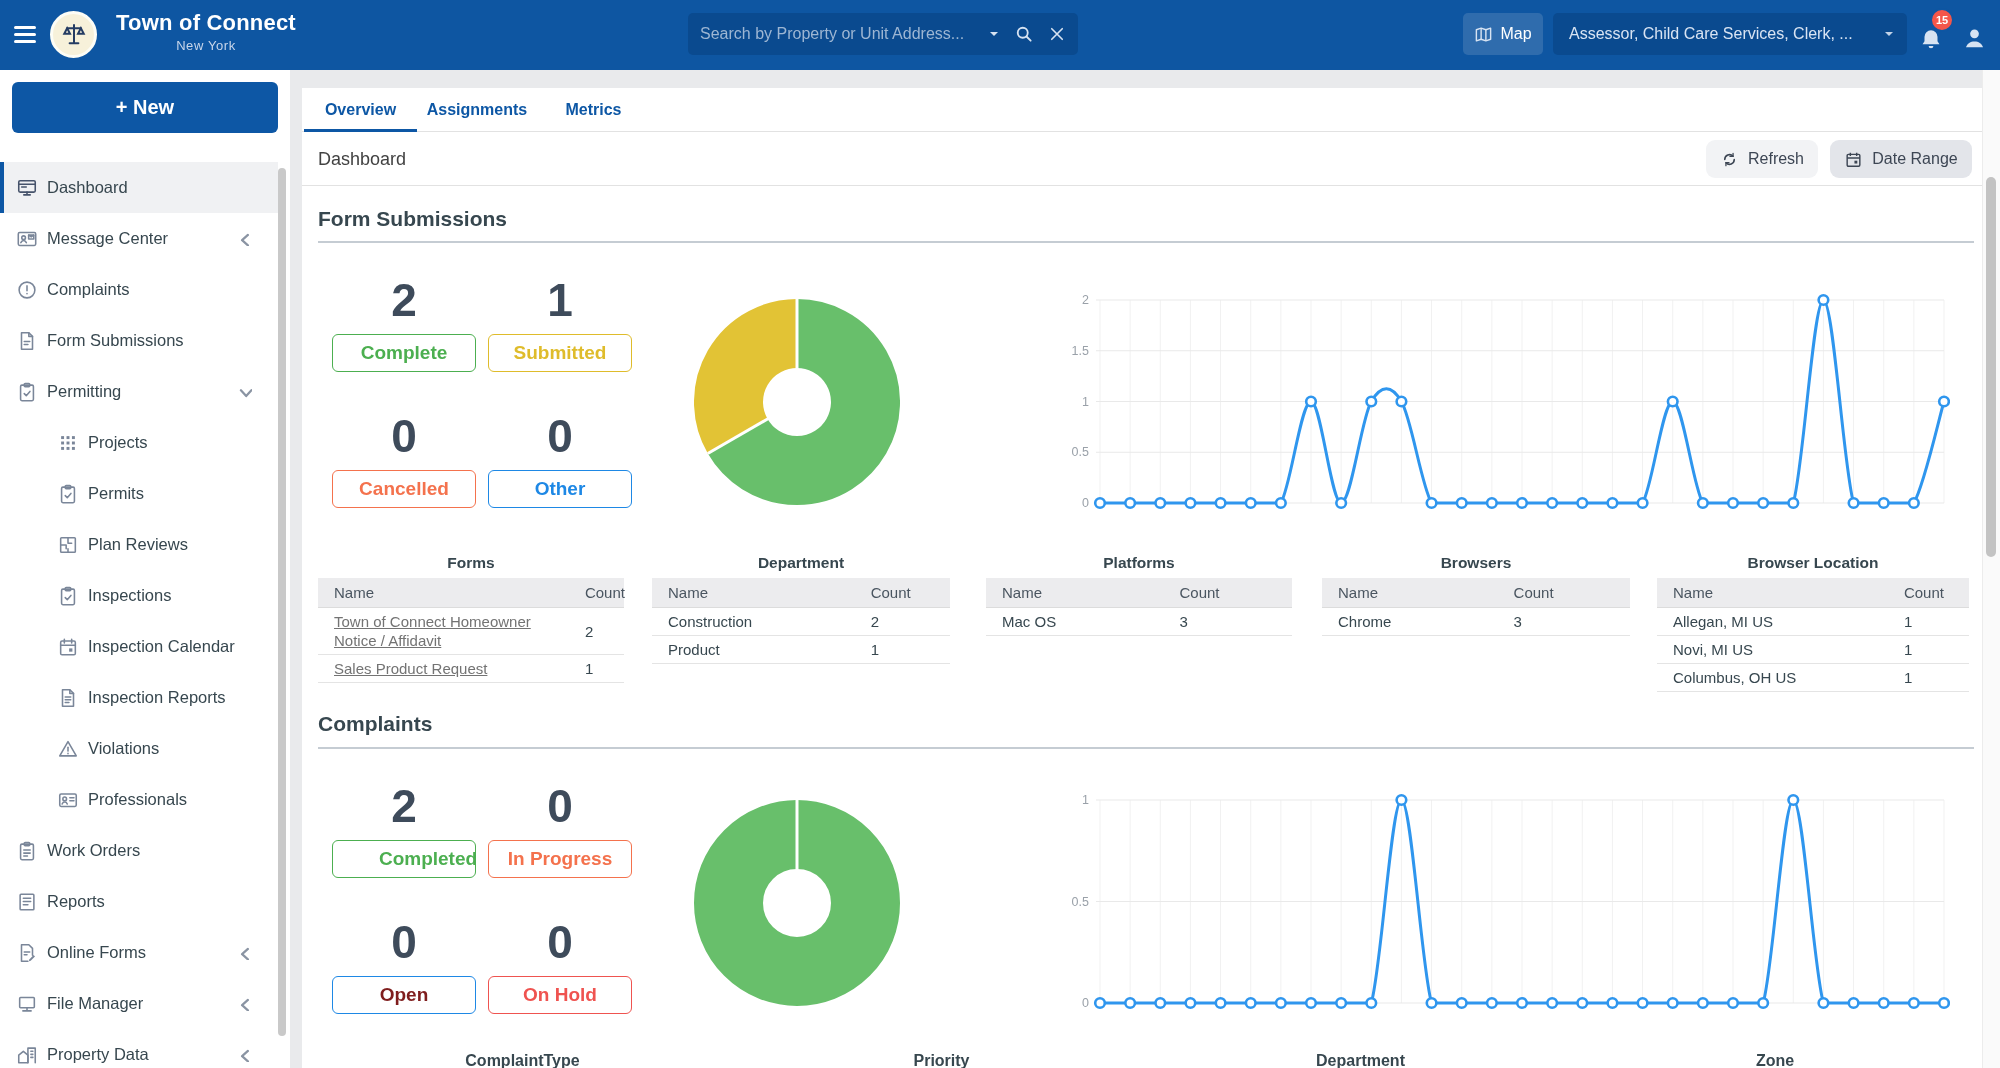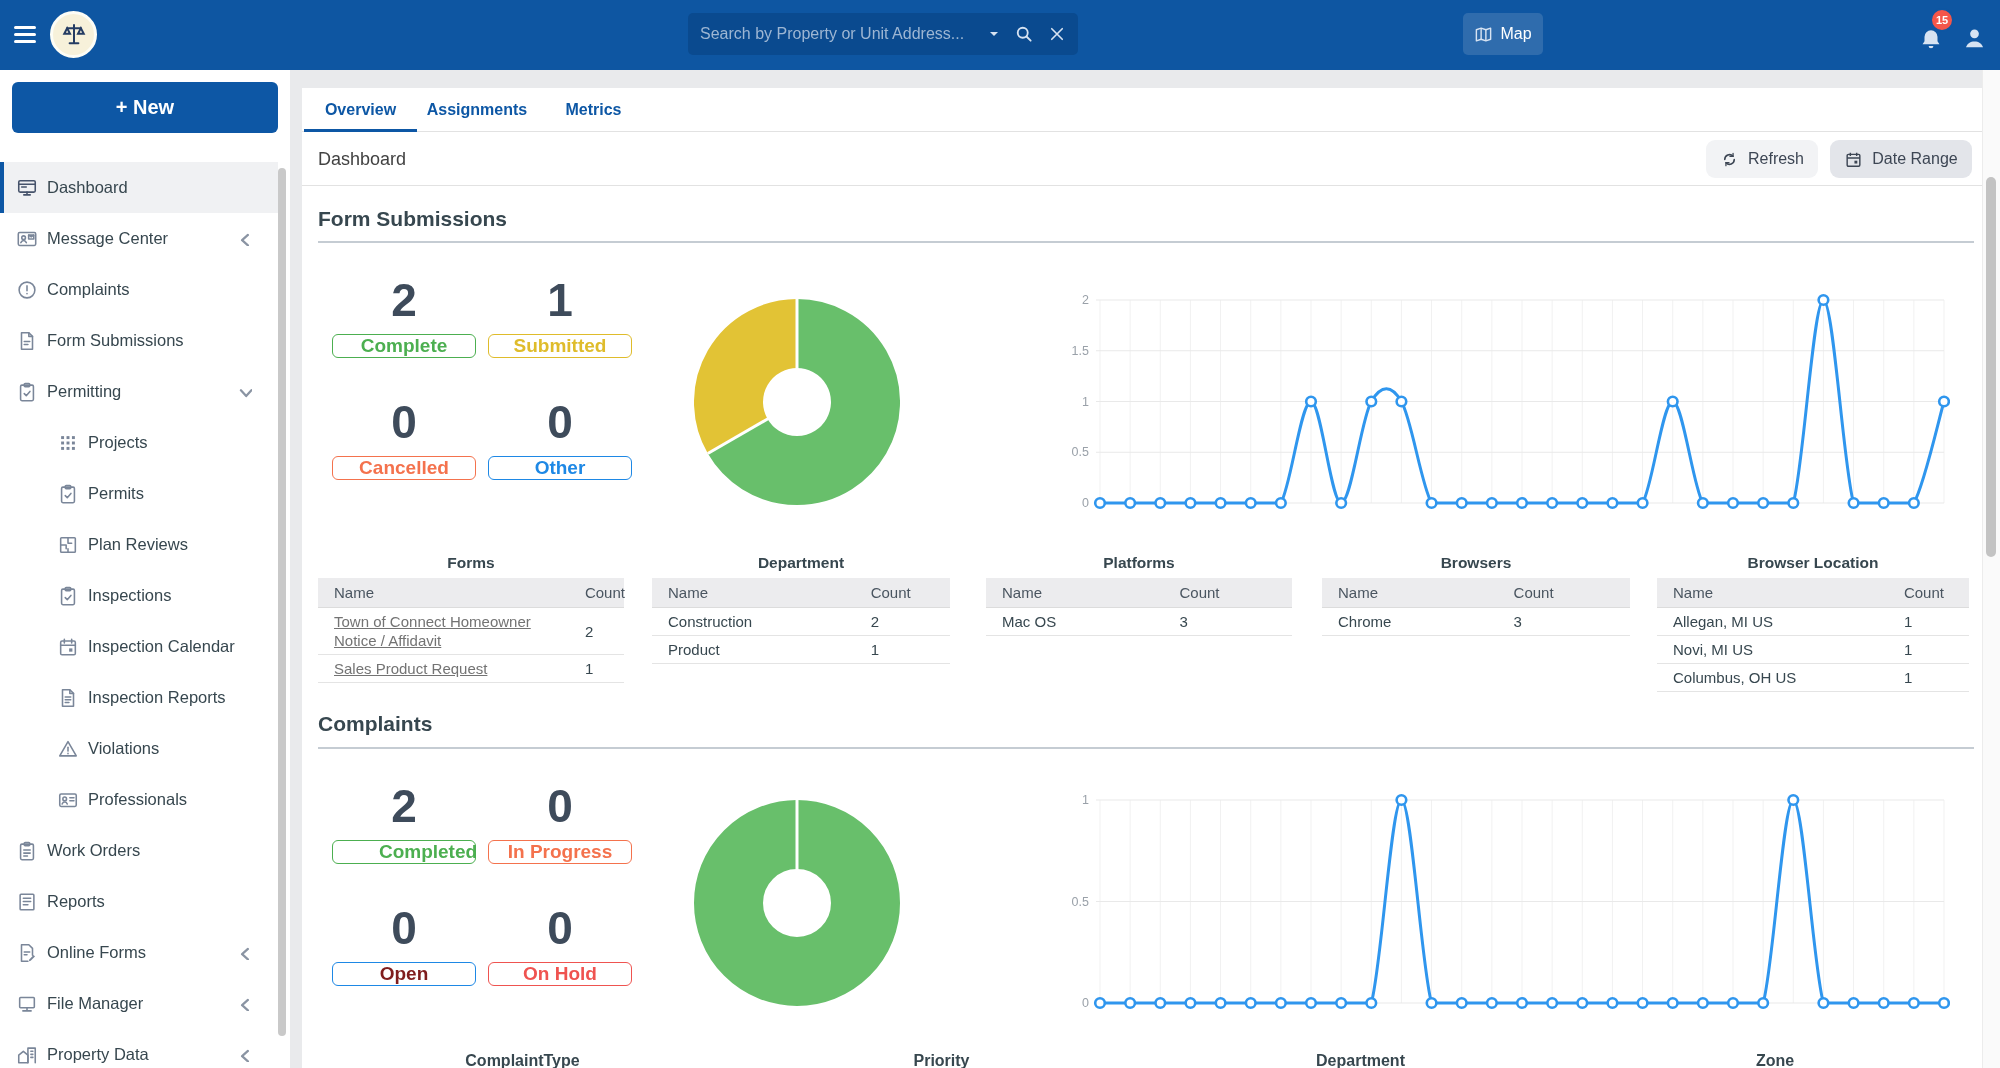--- a/index.html
+++ b/index.html
@@ -67,21 +67,21 @@
   .tbtn.refresh { left:1404px; width:112px; background:#f2f3f5; }
   .tbtn.daterange { left:1528px; width:142px; background:#e3e5ea; }
 
   
   .sec-title { position:absolute; font-size:21px; font-weight:700; color:#37474f; z-index:9; }
   .sec-rule { position:absolute; height:2px; background:#c5ccd3; z-index:9; }
 
   .stats { position:absolute; width:312px; z-index:9; display:flex; flex-wrap:wrap; }
   .stat { width:50%; display:flex; flex-direction:column; align-items:center; margin-bottom:36px; }
   .stat .num { font-size:46px; font-weight:700; color:#3e4b5b; line-height:56px; }
-  .stat .chip { margin-top:6px; width:92%; height:24px; border-radius:6px; border:1.5px solid; display:flex;
+  .stat .chip { margin-top:6px; width:92%; height:38px; border-radius:6px; border:1.5px solid; display:flex;
                 align-items:center; justify-content:center; font-size:19px; font-weight:700; cursor:pointer; background:#fff; }
 
   .chart-slot { position:absolute; z-index:9; }
   .chart-slot svg { display:block; }
 
   
   .mini-table { position:absolute; z-index:9; font-size:15px; color:#37474f; }
   .mini-table .mt-title { text-align:center; font-weight:700; font-size:15.5px; height:24px; color:#37474f; }
   .mini-table .row { display:flex; align-items:center; border-bottom:1px solid #e4e4e4; }
   .mini-table .row.hd { background:#ececee; border-bottom:1px solid #dcdcdc; color:#4a5560; }
@@ -105,20 +105,24 @@
       </div>
     <div class="logo-seal">
       <svg viewBox="0 0 24 24" fill="none" stroke="currentColor" stroke-width="1.6" stroke-linecap="round">
         <path d="M12 4v14"></path>
           <path d="M6.5 6.5h11"></path>
           <path d="M6.5 6.5L4.2 11h4.6z"></path>
           <path d="M17.5 6.5L15.2 11h4.6z"></path>
           <path d="M8.5 18.5h7"></path>
       </svg>
     </div>
+    <div class="brand">
+      <div class="t">Town of Connect</div>
+      <div class="s">New York</div>
+    </div>
     <div class="searchbar">
       <span class="ph">Search by Property or Unit Address...</span>
       <span class="hicon" style="width:12px;height:12px;margin-right:14px;">
         <svg viewBox="0 0 12 12">
             <path d="M2 4l4 4 4-4z" fill="currentColor"></path>
           </svg>
         </span>
       <span class="hicon" style="width:20px;height:20px;margin-right:14px;">
         <svg viewBox="0 0 24 24" fill="none" stroke="currentColor" stroke-width="2.2" stroke-linecap="round">
             <circle cx="10.5" cy="10.5" r="6"></circle>
@@ -132,20 +136,28 @@
         </span>
     </div>
     <div class="map-btn">
       <span class="hicon" style="width:19px;height:19px;">
         <svg viewBox="0 0 24 24" fill="none" stroke="currentColor" stroke-width="1.8" stroke-linejoin="round">
             <path d="M3 6l6-2 6 2 6-2v14l-6 2-6-2-6 2z"></path>
             <path d="M9 4v14M15 6v14"></path>
           </svg>
         </span>
       <span>Map</span>
+    </div>
+    <div class="acct">
+      <span class="lbl">Assessor, Child Care Services, Clerk, ...</span>
+      <span class="hicon" style="width:12px;height:12px;color:#c2d3e8;">
+        <svg viewBox="0 0 12 12">
+            <path d="M2 4l4 4 4-4z" fill="currentColor"></path>
+          </svg>
+        </span>
     </div>
     <div class="bell-wrap">
       <span class="hicon" style="width:26px;height:26px;position:absolute;left:0;top:5px;">
         <svg viewBox="0 0 24 24">
             <path d="M12 3a6 6 0 0 0-6 6v4.2L4.2 16h15.6L18 13.2V9a6 6 0 0 0-6-6z" fill="currentColor"></path>
             <path d="M9.8 17.5a2.2 2.2 0 0 0 4.4 0z" fill="currentColor"></path>
           </svg>
         </span>
       <span class="badge">15</span>
     </div>

